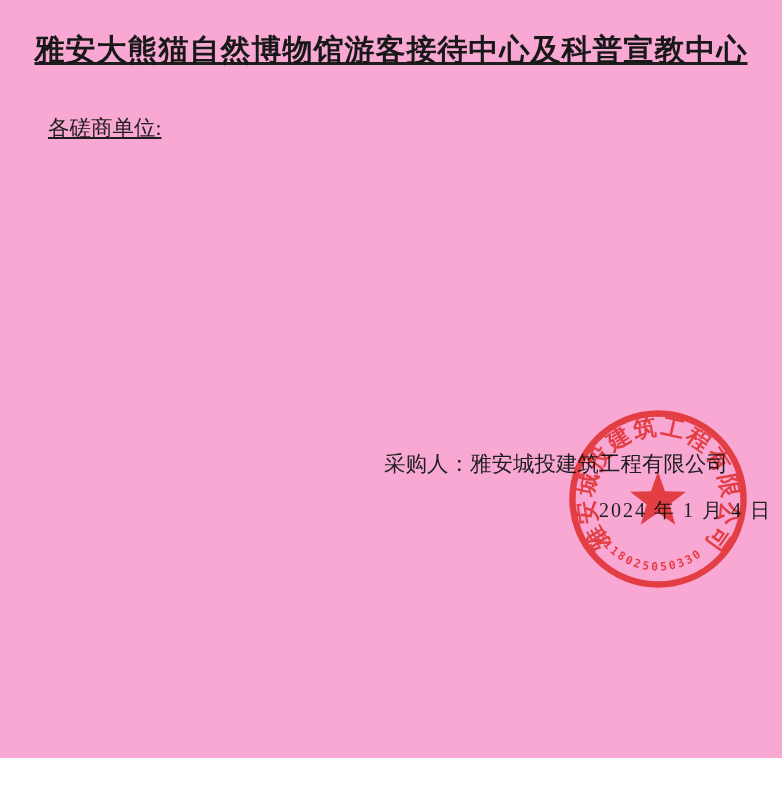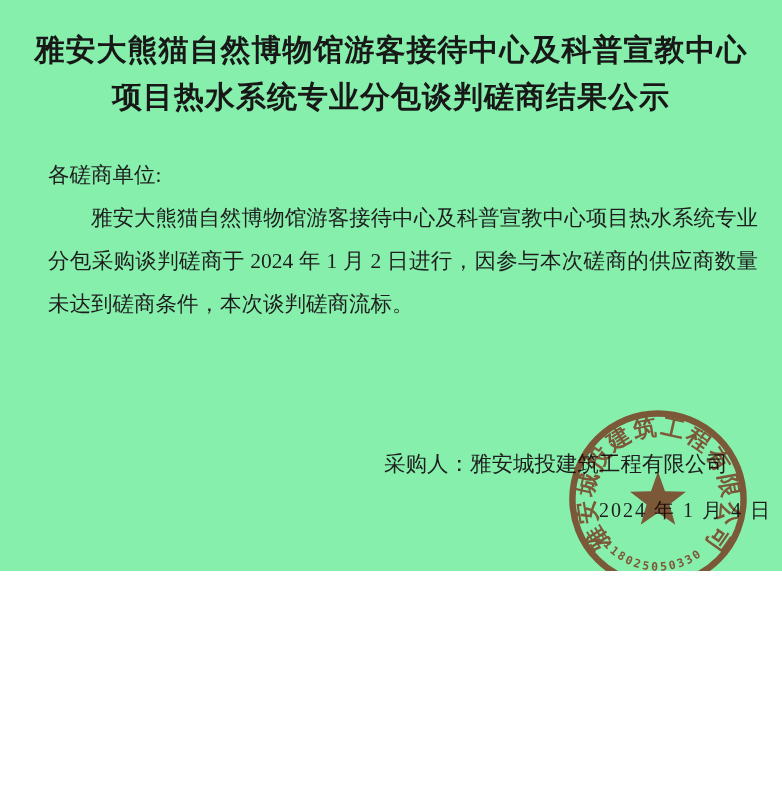--- a/index.html
+++ b/index.html
@@ -3,25 +3,26 @@
 <meta charset="utf-8">
 <style>
   html, body {
     margin: 0;
     padding: 0;
     background: #ffffff;
   }
   .page {
     position: relative;
     width: 782px;
-    height: 571px;
-    background: #86efac;
+    height: 758px;
+    background: #f9a8d4;
     overflow: hidden;
     font-family: "Liberation Serif", "DejaVu Serif", serif;
     color: #1e1e1e;
+    text-decoration: underline;
   }
   .title-block {
     padding-top: 26px;
     text-align: center;
   }
   .title-line {
     font-family: "Liberation Sans", "DejaVu Sans", sans-serif;
     font-weight: 700;
     font-size: 30px;
     line-height: 47px;
@@ -85,26 +86,24 @@
     letter-spacing: 2.6px;
   }
 </style>
 </head>
 <body>
 
 <div class="page">
 
   <div class="title-block">
     <div class="title-line">雅安大熊猫自然博物馆游客接待中心及科普宣教中心</div>
-    <div class="title-line">项目热水系统专业分包谈判磋商结果公示</div>
   </div>
 
   <div class="content">
     <div class="salutation">各磋商单位:</div>
-    <p class="para">雅安大熊猫自然博物馆游客接待中心及科普宣教中心项目热水系统专业分包采购谈判磋商于 2024 年 1 月 2 日进行，因参与本次磋商的供应商数量未达到磋商条件，本次谈判磋商流标。</p>
   </div>
 
   <div class="purchaser-line">采购人：雅安城投建筑工程有限公司</div>
   <div class="date-line">2024 年 1 月 4 日</div>
 
   <div class="seal">
     <svg viewBox="0 0 200 200" xmlns="http://www.w3.org/2000/svg">
       <defs>
         <path id="arcTop" d="M 50.5 149.5 A 70 70 0 1 1 149.5 149.5" fill="none"></path>
         <path id="arcBottom" d="M 32.5 139 A 78 78 0 0 0 167.5 139" fill="none"></path>

